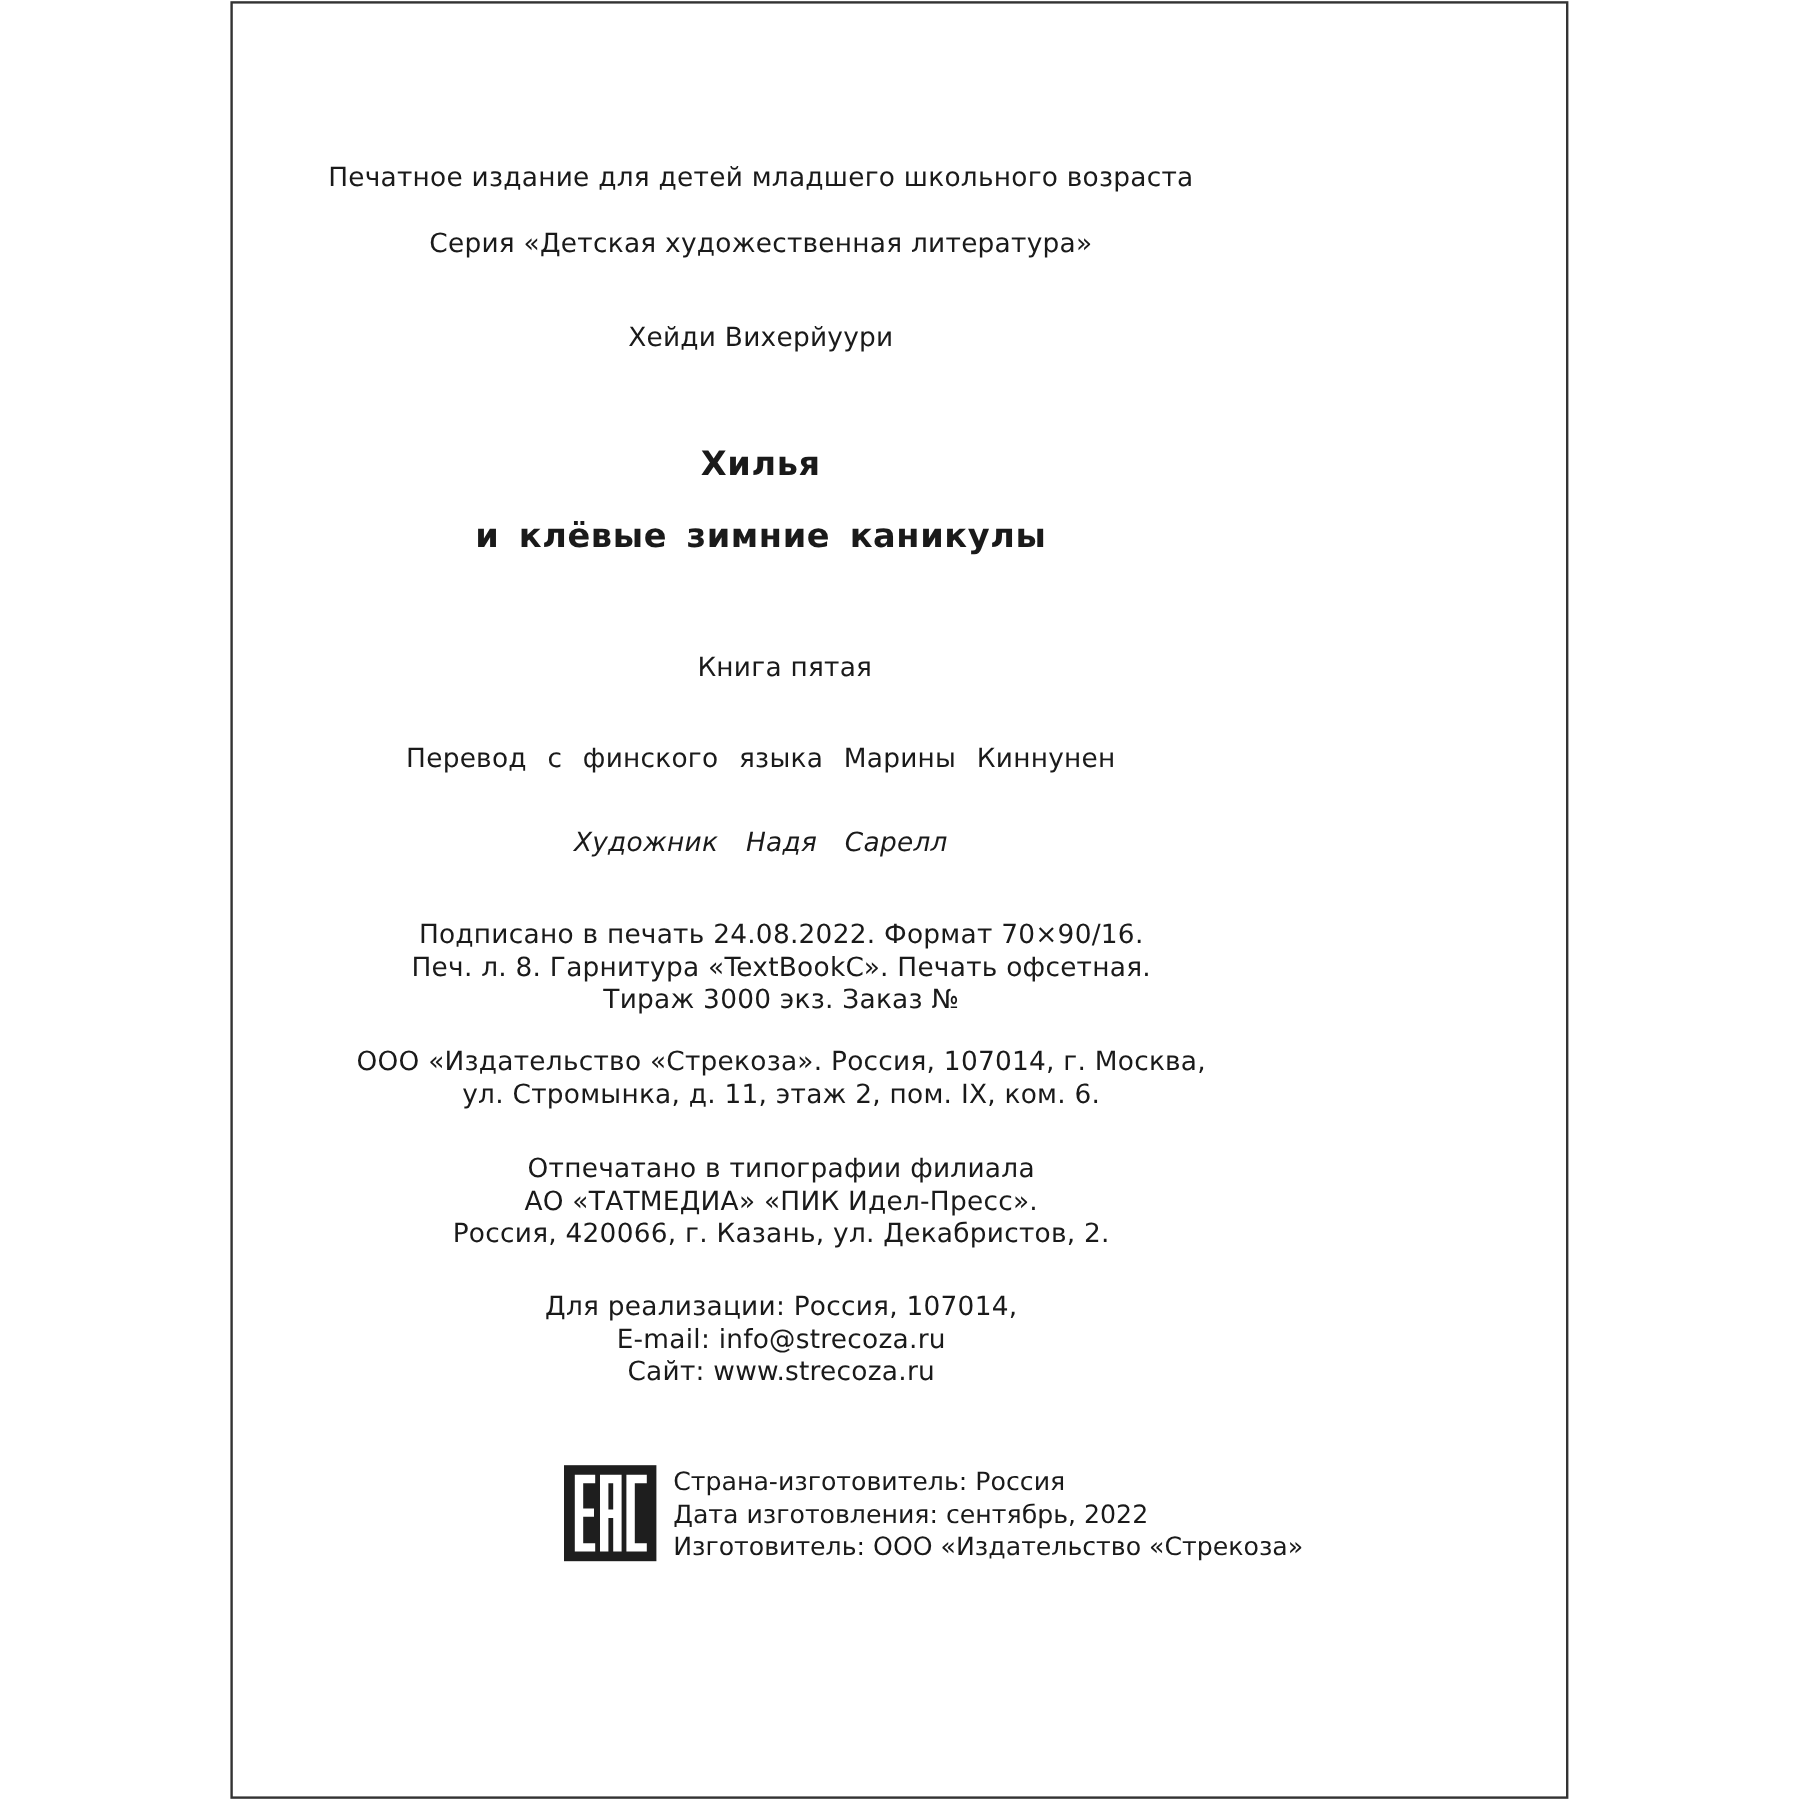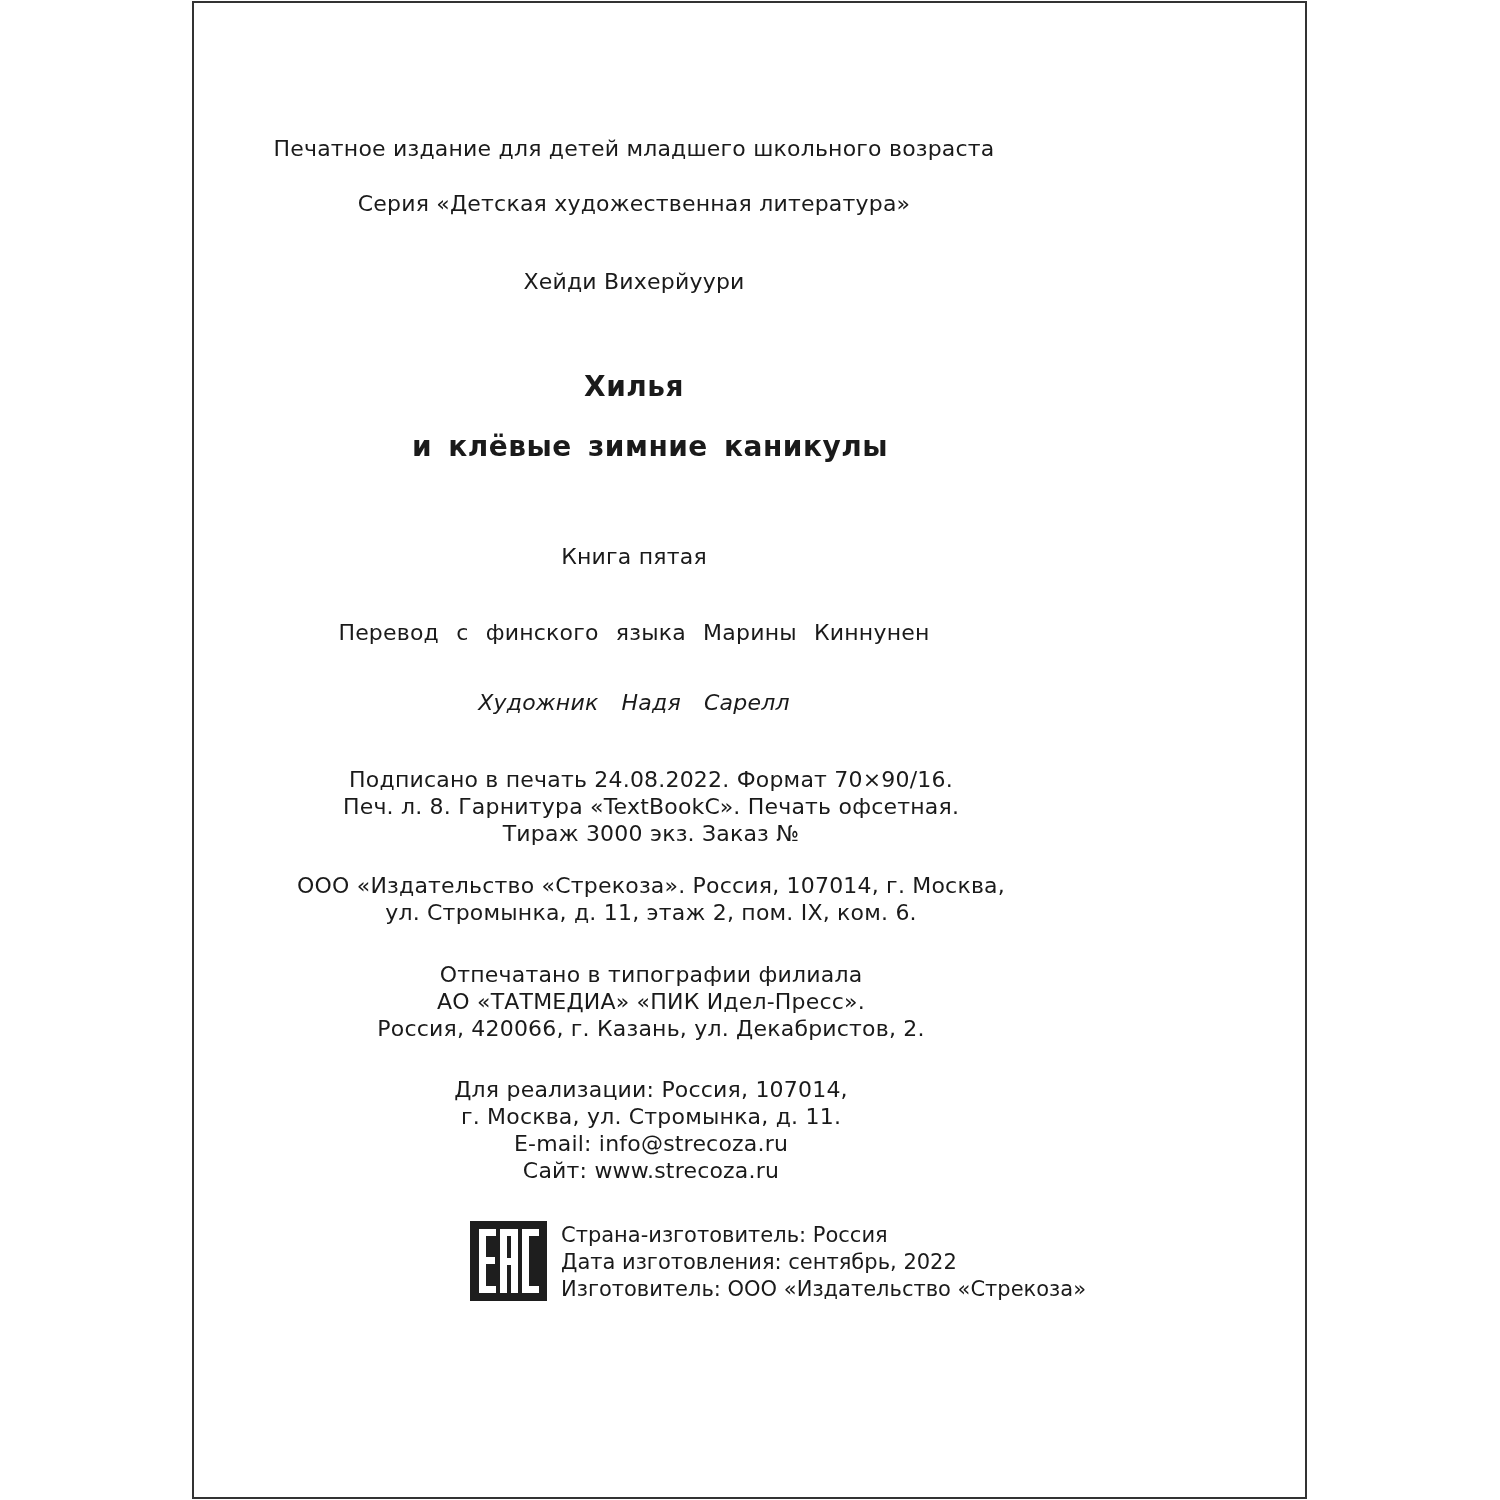--- a/index.html
+++ b/index.html
@@ -22,23 +22,23 @@
 </head>
 <body>
 
 <div class="page"></div>
 
 <div class="line t-std" style="top:136px;">Печатное издание для детей младшего школьного возраста</div>
 <div class="line t-std" style="top:191px;">Серия «Детская художественная литература»</div>
 <div class="line t-std" style="top:269px;">Хейди Вихерйуури</div>
 
 <div class="line title" style="top:370px;">Хилья</div>
-<div class="line title" style="top:430px; word-spacing:6px;padding-left:16px;">и клёвые зимние каникулы</div>
+<div class="line title" style="top:430px; word-spacing:6px;">и клёвые зимние каникулы</div>
 
-<div class="line t-std" style="top:544px;">Книга пятая</div>
+<div class="line t-std" style="top:544px;padding-left:20px;">Книга пятая</div>
 <div class="line t-std wide" style="top:620px;">Перевод с финского языка Марины Киннунен</div>
 <div class="line t-std italic" style="top:690px;">Художник Надя Сарелл</div>
 
 <div class="line t-std block" style="top:766px;">
   <span class="l">Подписано в печать 24.08.2022. Формат 70×90/16.</span>
   <span class="l">Печ. л. 8. Гарнитура «TextBookC». Печать офсетная.</span>
   <span class="l">Тираж 3000 экз. Заказ №</span>
 </div>
 
 <div class="line t-std block" style="top:872px;">
@@ -47,21 +47,20 @@
 </div>
 
 <div class="line t-std block" style="top:961px;">
   <span class="l">Отпечатано в типографии филиала</span>
   <span class="l">АО «ТАТМЕДИА» «ПИК Идел-Пресс».</span>
   <span class="l">Россия, 420066, г. Казань, ул. Декабристов, 2.</span>
 </div>
 
 <div class="line t-std block" style="top:1076px;">
   <span class="l">Для реализации: Россия, 107014,</span>
-  <span class="l">г. Москва, ул. Стромынка, д. 11.</span>
   <span class="l">E-mail: info@strecoza.ru</span>
   <span class="l">Сайт: www.strecoza.ru</span>
 </div>
 
 <div class="eac-wrap">
   <div class="eac">
     <svg width="64" height="68" viewBox="0 0 64 68">
 
       <path d="M2 2 H19 V9 H9 V30 H18 V37 H9 V59 H19 V66 H2 Z" fill="#ffffff"></path>
 

